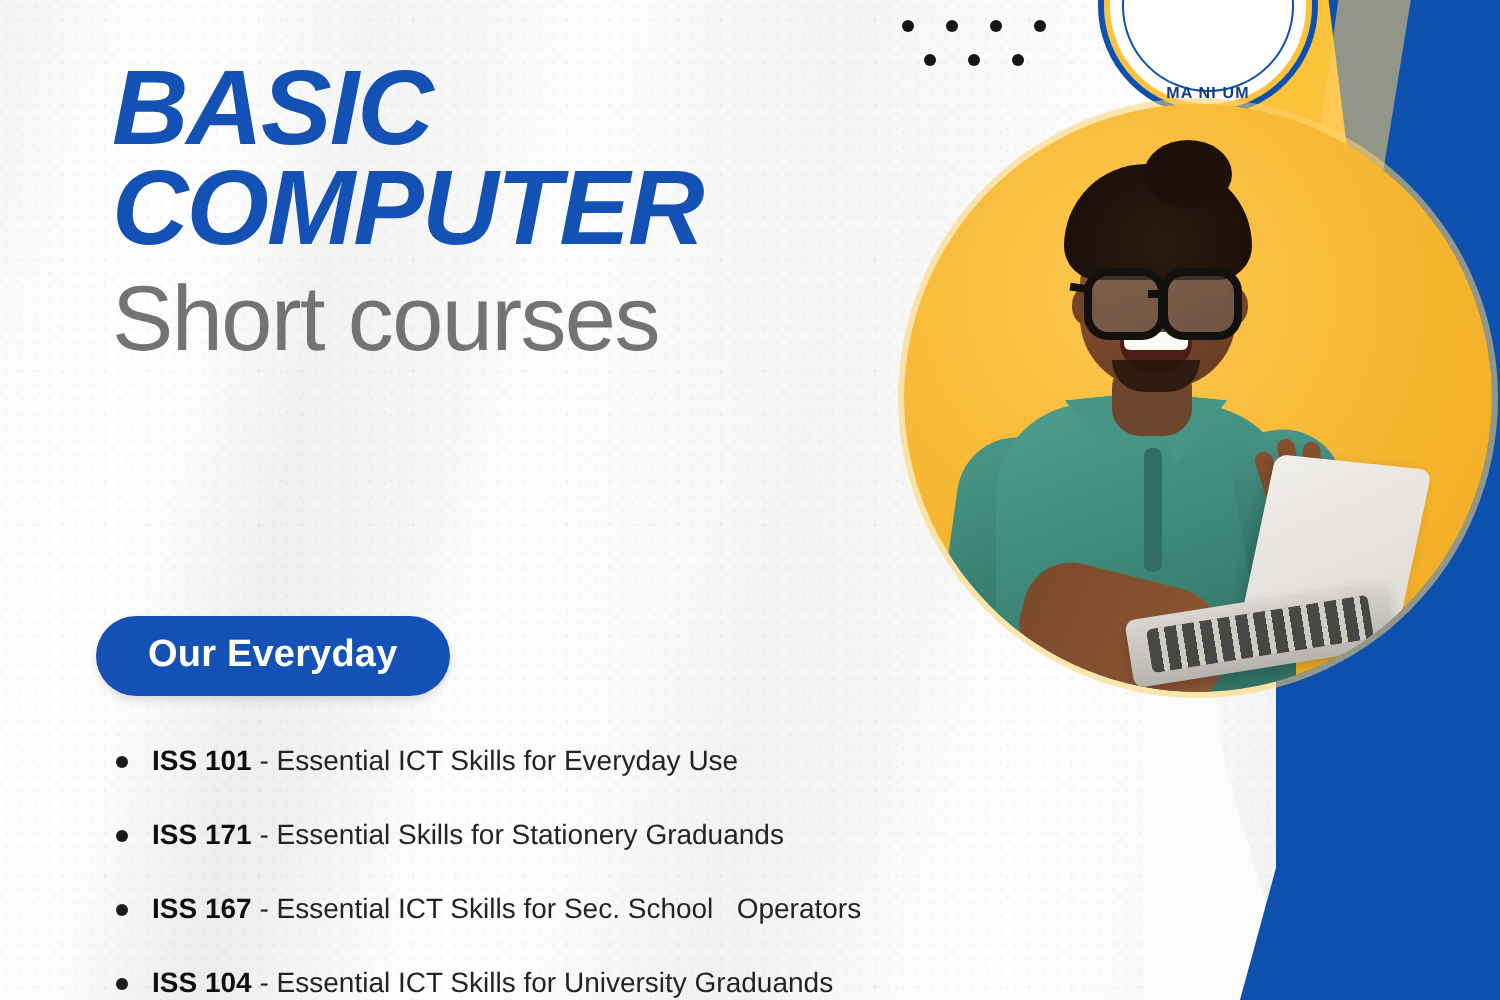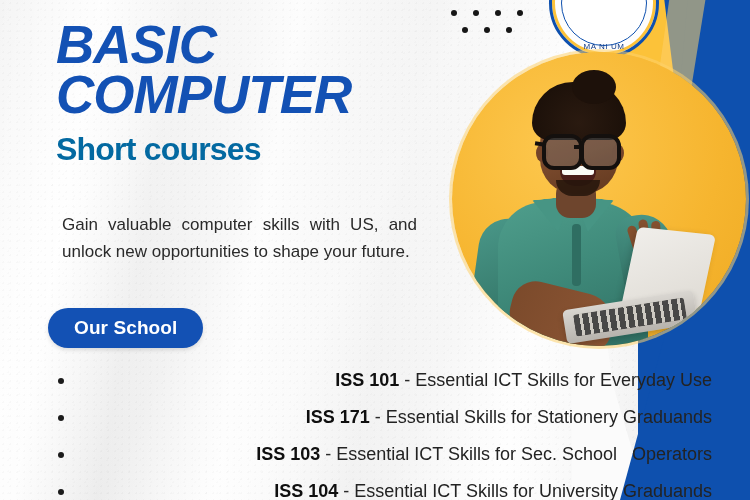--- a/index.html
+++ b/index.html
@@ -129,21 +129,21 @@
     background: #ffffff;
     border: 1px solid #0e50ae;
   }
   .seal-text {
     position: absolute;
     left: 0;
     right: 0;
     bottom: 4px;
     text-align: center;
     font-size: 8px;
-    font-weight: normal;
+    font-weight: bold;
     letter-spacing: .6px;
     color: #123b86;
     white-space: nowrap;
   }
 
   
   .dot-grid {
     position: absolute;
     left: 451px;
     top: 6px;
@@ -387,21 +387,21 @@
     background: linear-gradient(150deg, #f0eeea 0%, #dcd8d1 100%);
     border-radius: 6px;
     transform: rotate(12deg) skewY(-6deg);
     box-shadow: -2px 2px 7px rgba(0,0,0,.16);
   }
 
   
   .content {
     position: absolute;
     left: 0;
-    top: 5px;
+    top: 15px;
     width: 470px;
     height: 477px;
     padding-left: 20px;
   }
 
   .headline {
     position: absolute;
     left: 56px;
     top: 14px;
     width: 420px;
@@ -414,25 +414,25 @@
     font-style: italic;
     letter-spacing: -1px;
     color: #1351b4;
     white-space: nowrap;
   }
   .headline .line2 { margin-top: -2px; }
   .subhead {
     position: absolute;
     left: 56px;
     top: 122px;
-    font-size: 32px;
+    font-size: 46px;
     line-height: 44px;
-    font-weight: bold;
+    font-weight: normal;
     letter-spacing: -.8px;
-    color: #0369a1;
+    color: #737373;
     white-space: nowrap;
   }
 
   .blurb {
     position: absolute;
     left: 62px;
     top: 206px;
     width: 355px;
     font-size: 17px;
     line-height: 27px;
@@ -459,25 +459,24 @@
     left: 52px;
     top: 362px;
     margin: 0;
     padding: 0;
     list-style: none;
     width: 660px;
   }
   .course-list li {
     position: relative;
     padding-left: 24px;
-    font-size: 18px;
+    font-size: 14px;
     line-height: 37px;
     color: #1b1b1b;
     white-space: pre;
-    text-align: right;
   }
   .course-list li::before {
     content: "";
     position: absolute;
     left: 6px;
     top: 16px;
     width: 6px;
     height: 6px;
     border-radius: 50%;
     background: #1b1b1b;
@@ -557,25 +556,24 @@
       </div>
     </div>
   </div>
 
   <div class="content">
     <div class="headline">
       <div class="line1">BASIC</div>
       <div class="line2">COMPUTER</div>
     </div>
     <div class="subhead">Short courses</div>
-    <div class="blurb">Gain valuable computer skills with US, and unlock new opportunities to shape your future.</div>
   </div>
 
-  <div class="badge">Our School</div>
+  <div class="badge">Our Everyday</div>
 
   <ul class="course-list">
     <li><span class="code">ISS 101</span><span class="dash"> - </span><span class="desc">Essential ICT Skills for Everyday Use</span></li>
     <li><span class="code">ISS 171</span><span class="dash"> - </span><span class="desc">Essential Skills for Stationery Graduands</span></li>
-    <li><span class="code">ISS 103</span><span class="dash"> - </span><span class="desc">Essential ICT Skills for Sec. School   Operators</span></li>
+    <li><span class="code">ISS 167</span><span class="dash"> - </span><span class="desc">Essential ICT Skills for Sec. School   Operators</span></li>
     <li><span class="code">ISS 104</span><span class="dash"> - </span><span class="desc">Essential ICT Skills for University Graduands</span></li>
   </ul>
 
 </div>
 
 </body></html>

